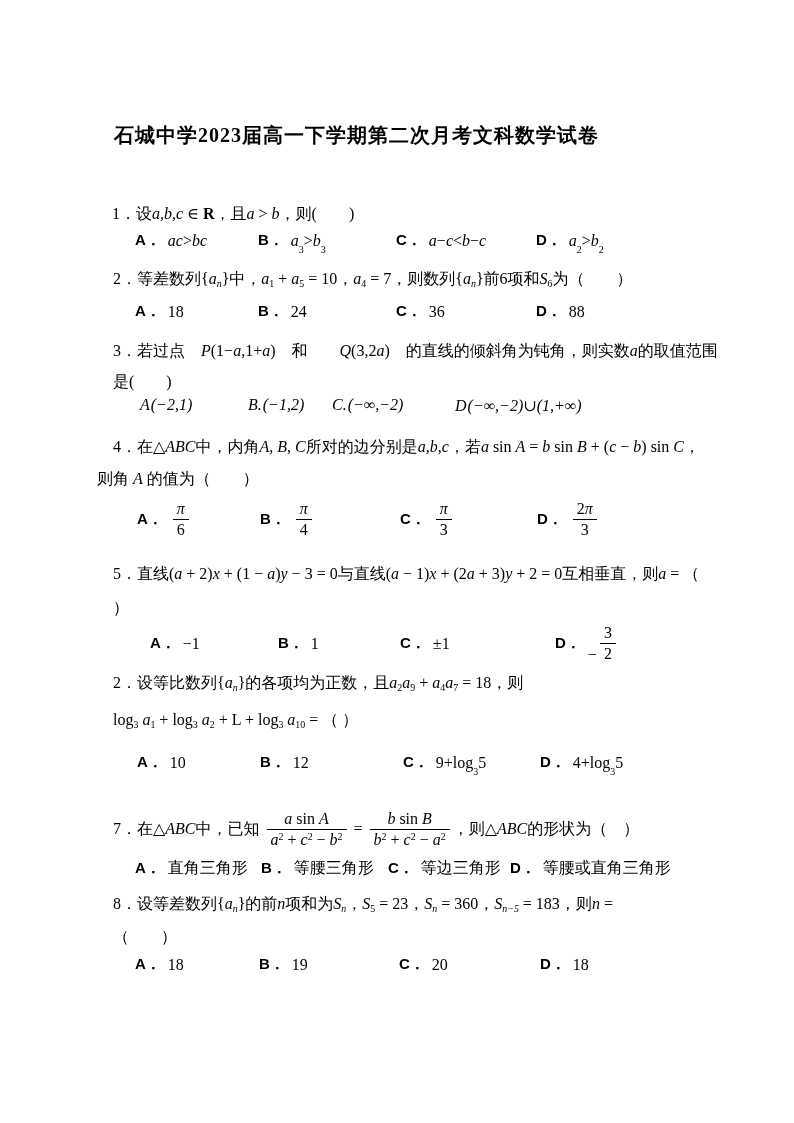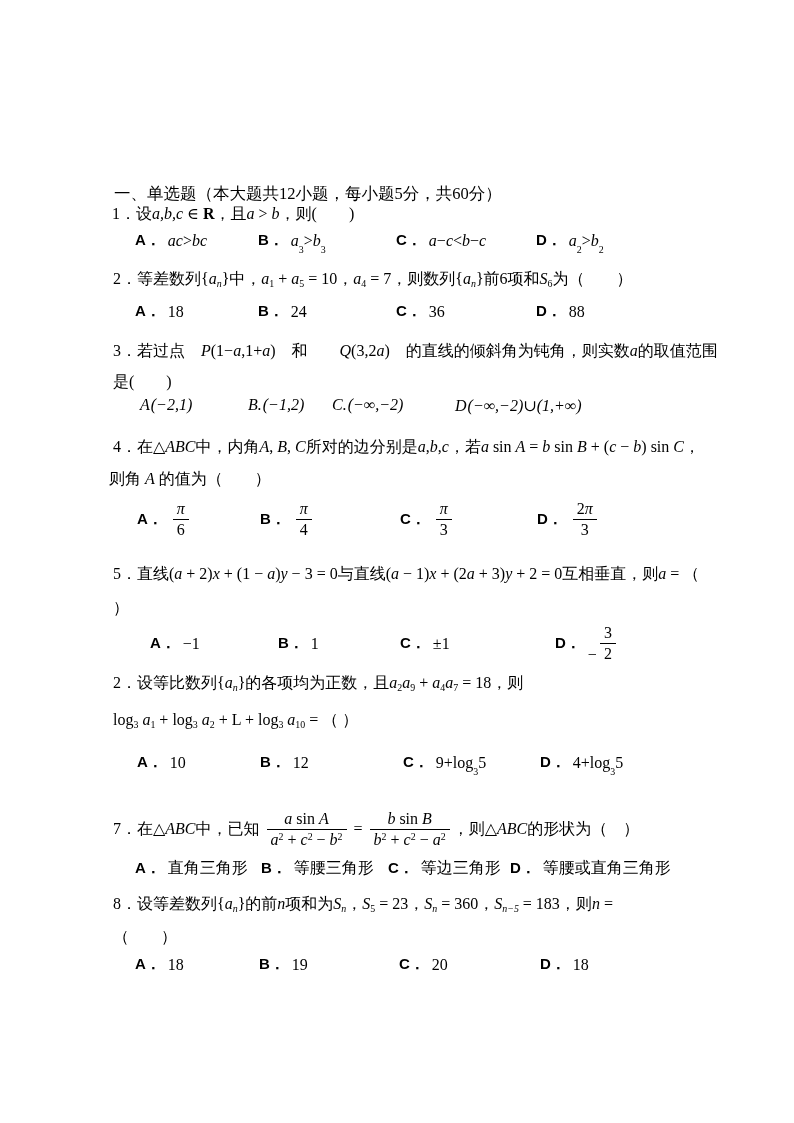--- a/index.html
+++ b/index.html
@@ -23,21 +23,21 @@
   .it{font-style:italic;}
   .frac{display:inline-block;vertical-align:middle;text-align:center;margin:0 3px;}
   .frac .num{display:block;border-bottom:1px solid #000;padding:0 4px 1px;line-height:1.15;}
   .frac .den{display:block;padding:1px 4px 0;line-height:1.15;}
 </style>
 </head>
 <body>
 
 <div class="page">
 
-  <div class="line section" style="left:114px;top:183px">一、单选题（本大题共12小题，每小题5分，共60分）</div>
+  <div class="line title" style="left:114px;top:122px">石城中学2023届高一下学期第二次月考文科数学试卷</div>
 
   <div class="line" style="left:112px;top:203px"><span>1．设</span><span class="mi">a,b,c</span><span> ∈ </span><span class="mb">R</span><span>，且</span><span class="mi">a</span><span> &gt; </span><span class="mi">b</span><span>，则(　　)</span></div>
   <div class="opts" style="top:231px">
     <span class="o" style="left:22px">
         <span class="olabel">A．</span>
         <span class="oval">
           <span class="mi">ac</span>
           <span> &gt; </span>
           <span class="mi">bc</span>
         </span>
@@ -129,21 +129,21 @@
         <span class="olabel">D</span>
         <span class="oval">
           <span class="mi">(−∞,−2)</span>
           <span>∪</span>
           <span class="mi">(1,+∞)</span>
         </span>
       </span>
   </div>
 
   <div class="line" style="left:113px;top:436px"><span>4．在△</span><span class="mi">ABC</span><span>中，内角</span><span class="mi">A</span><span>, </span><span class="mi">B</span><span>, </span><span class="mi">C</span><span>所对的边分别是</span><span class="mi">a</span><span>,</span><span class="mi">b</span><span>,</span><span class="mi">c</span><span>，若</span><span class="mi">a</span><span> sin </span><span class="mi">A</span><span> = </span><span class="mi">b</span><span> sin </span><span class="mi">B</span><span> + (</span><span class="mi">c</span><span> − </span><span class="mi">b</span><span>) sin </span><span class="mi">C</span><span>，</span></div>
-  <div class="line" style="left:109px;top:468px"><span>则角 </span><span class="mi">A</span><span> 的值为（　　）</span></div>
+  <div class="line" style="left:97px;top:468px"><span>则角 </span><span class="mi">A</span><span> 的值为（　　）</span></div>
   <div class="opts" style="top:500px;height:46px">
     <span class="o" style="left:24px">
         <span class="olabel">A．</span>
         <span class="oval">
           <span class="frac">
             <span class="num"><span class="mi">π</span></span>
             <span class="den"><span>6</span></span>
           </span>
         </span>
       </span>

